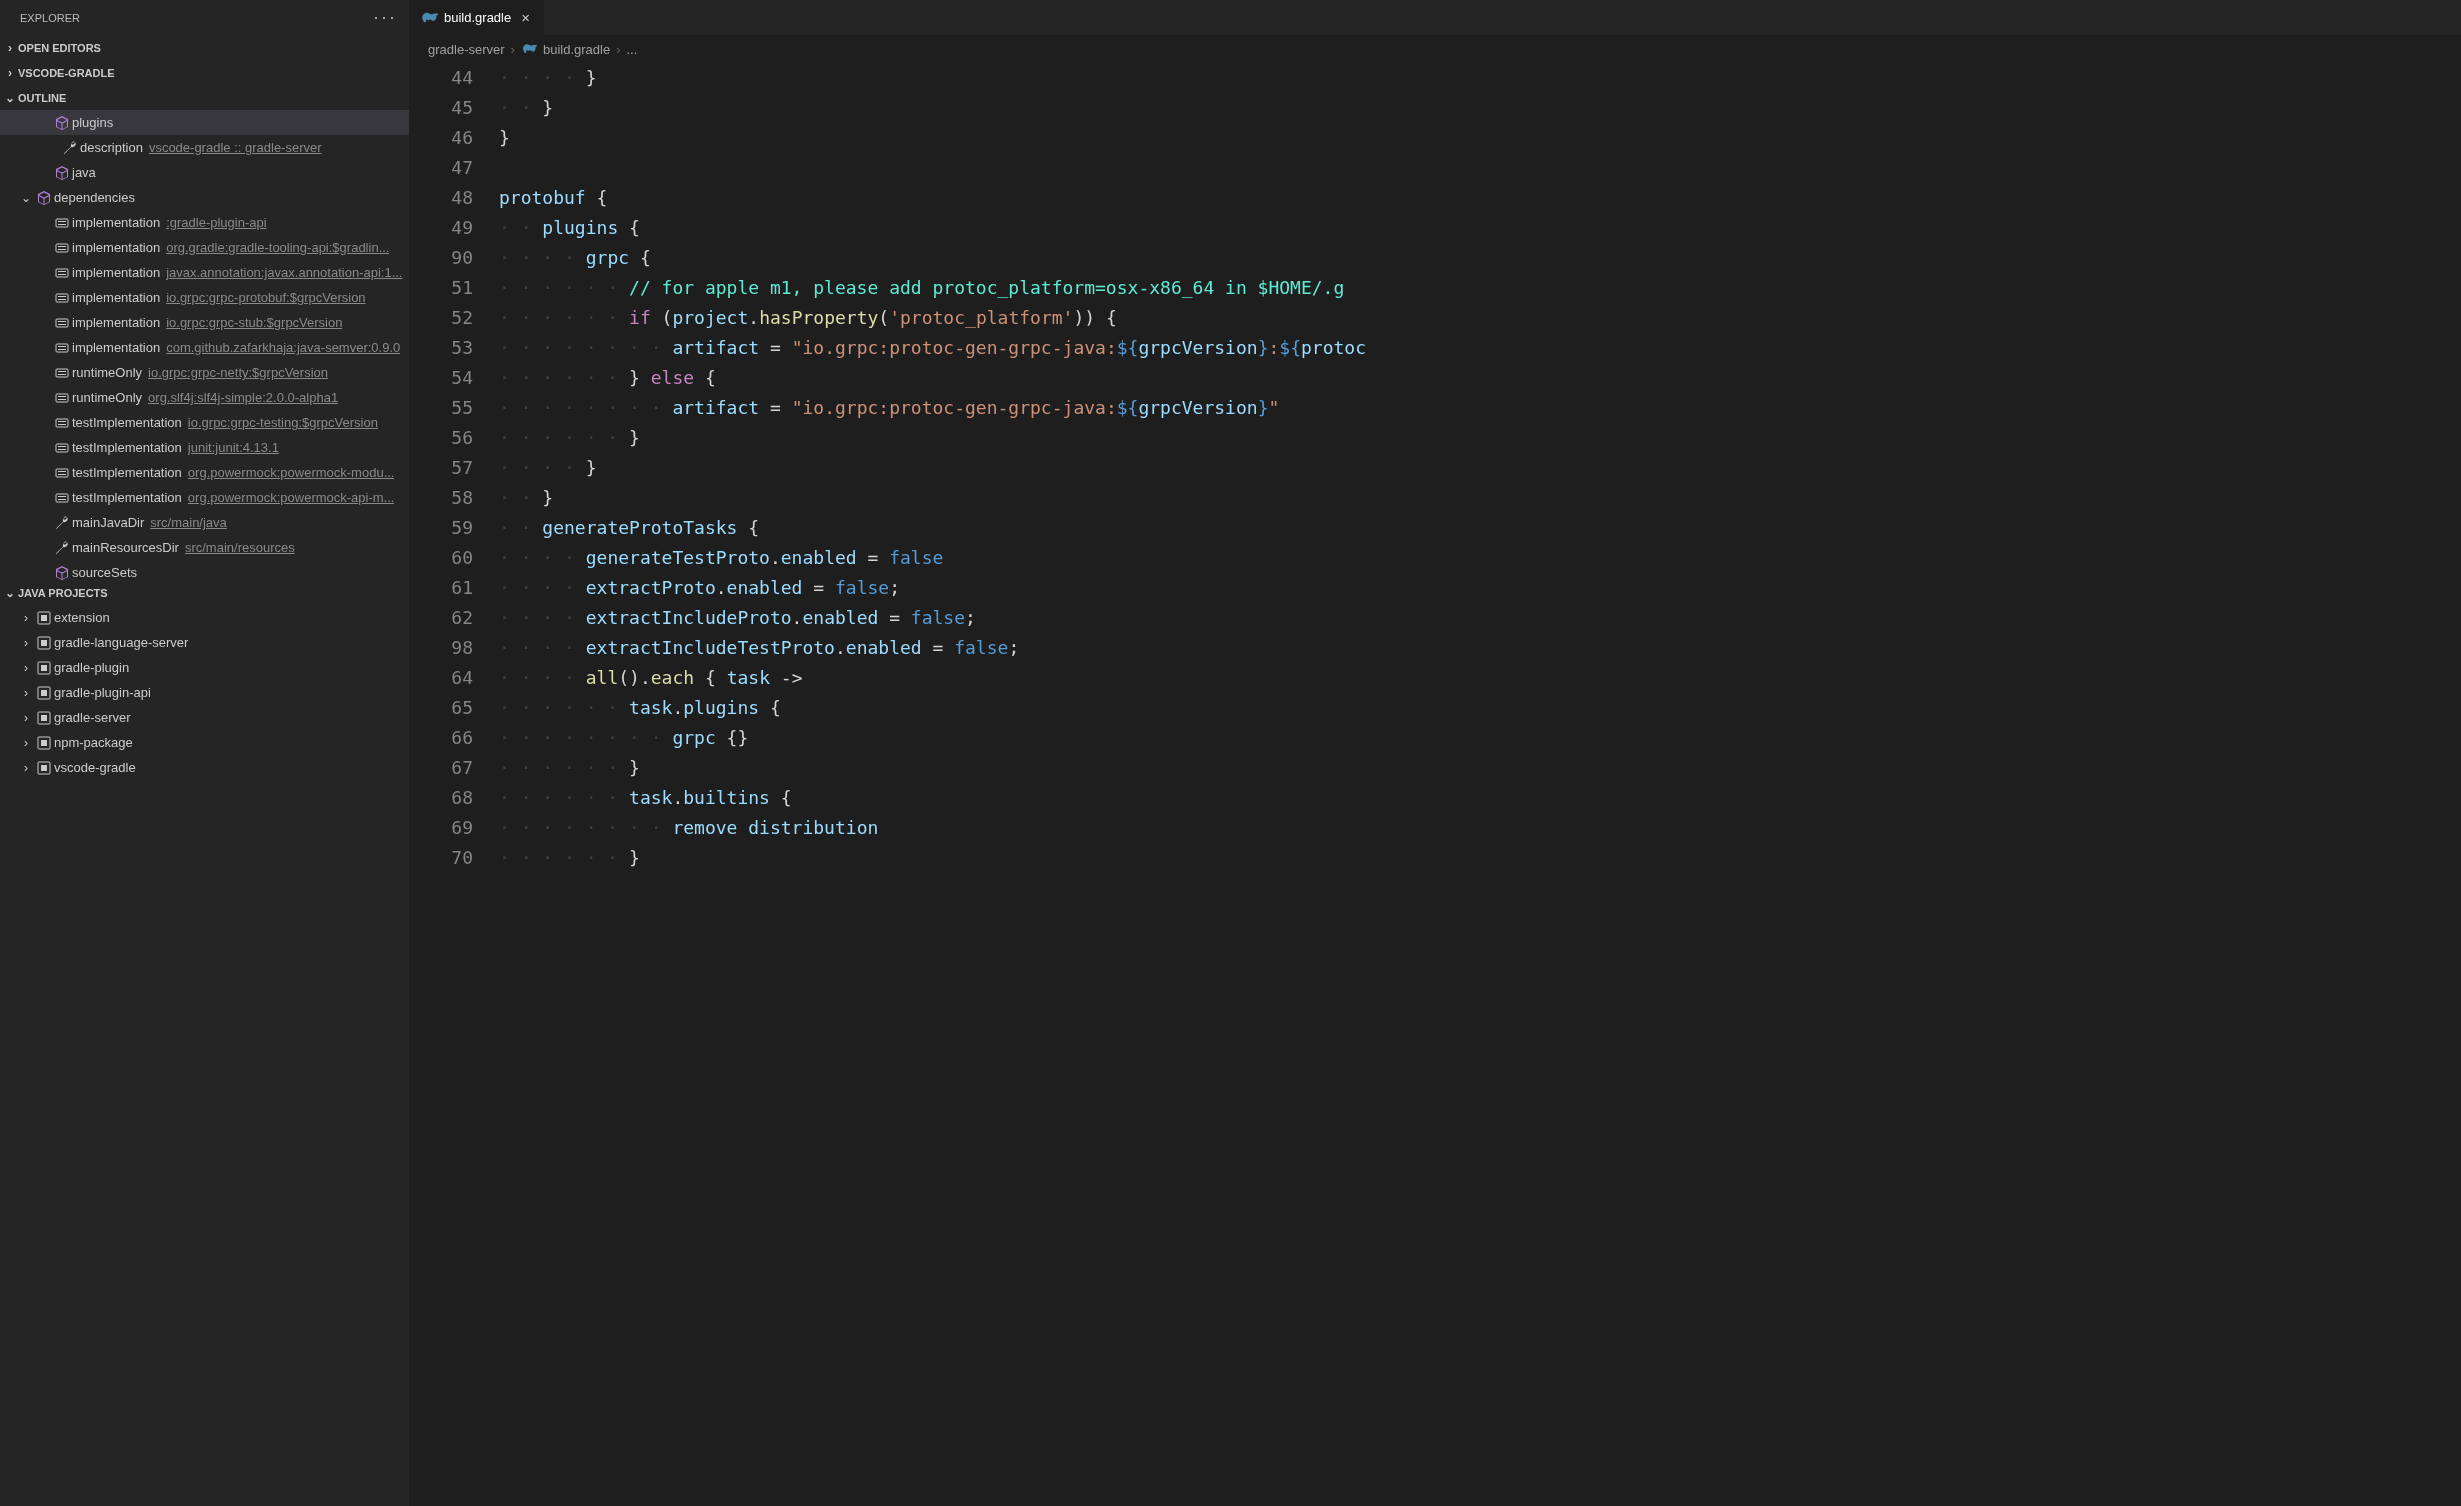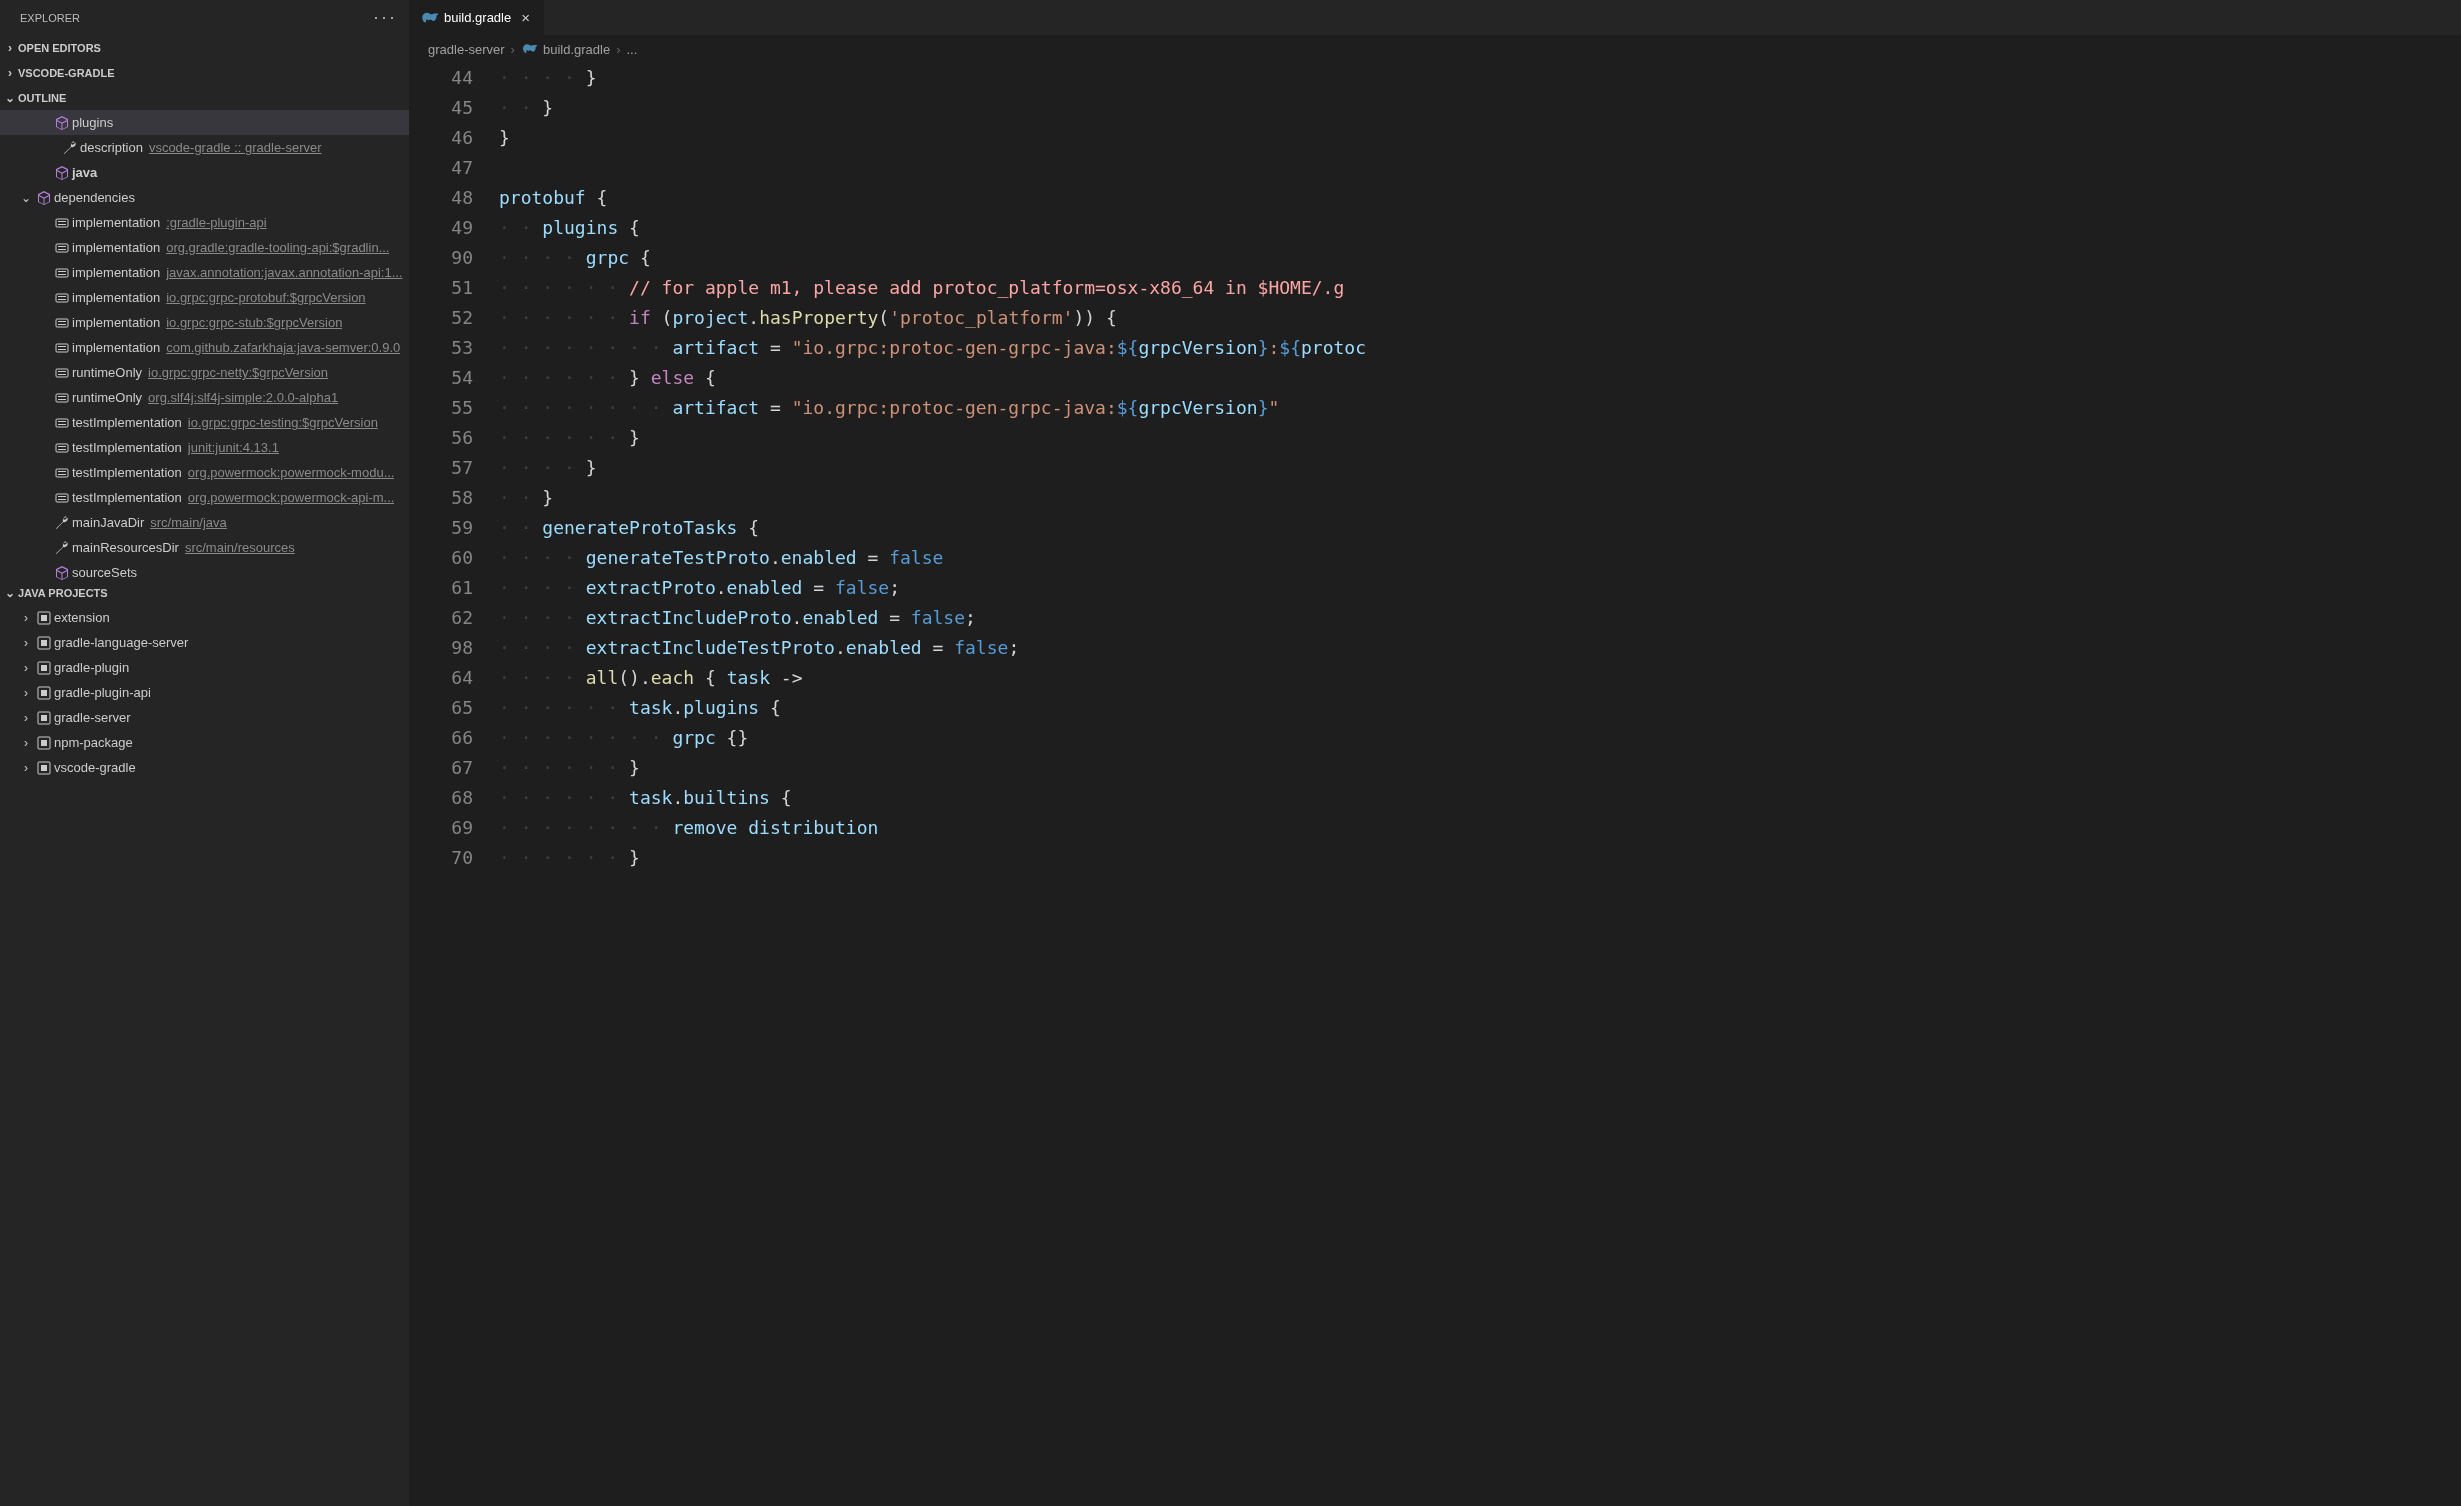--- a/index.html
+++ b/index.html
@@ -151,21 +151,21 @@
     white-space: pre;
     overflow: hidden;
   }
   .code div { height: 30px; }
 
   
   .kw  { color: #c586c0; }
   .fn  { color: #dcdcaa; }
   .id  { color: #9cdcfe; }
   .str { color: #ce9178; }
-  .cmt { color: #fca5a5; }
+  .cmt { color: #5eead4; }
   .bool{ color: #569cd6; }
   .interp { color: #569cd6; }
   .punc{ color: #d4d4d4; }
   .ws  { color: #404040; }
 
   svg { display:block; }
 </style>
 </head>
 <body>
 
@@ -203,21 +203,21 @@
       <div class="tree-item" style="padding-left: 36px; margin-left: 8px;">
         <span class="chev hidden">›</span>
         <span class="icon wrench">
           <svg width="16" height="16" viewBox="0 0 16 16">
             <path fill="#cccccc" d="M13.5 2.5a3.5 3.5 0 0 0-4.6 4.2L2 13.6 2.4 14l6.9-6.9a3.5 3.5 0 0 0 4.2-4.6l-2.3 2.3-1.4-.3-.3-1.4 2.3-2.3-.3.7z"></path>
           </svg>
         </span>
         <span class="label">description</span>
         <span class="desc">vscode-gradle :: gradle-server</span>
       </div>
-      <div class="tree-item" style="padding-left: 36px; font-weight: bold;">
+      <div class="tree-item" style="padding-left: 36px;">
         <span class="chev hidden">›</span>
         <span class="icon cube">
           <svg width="16" height="16" viewBox="0 0 16 16">
             <path fill="#b180d7" d="M8 1L2 4v8l6 3 6-3V4L8 1zM3 5l5-2.5L13 5 8 7.5 3 5zm0 1.2l4.5 2.3v5.6L3 11.8V6.2zm5.5 7.9V8.5L13 6.2v5.6l-4.5 2.3z"></path>
           </svg>
         </span>
         <span class="label">java</span>
       </div>
       <div class="tree-item" style="padding-left: 18px;">
         <span class="chev">⌄</span>

